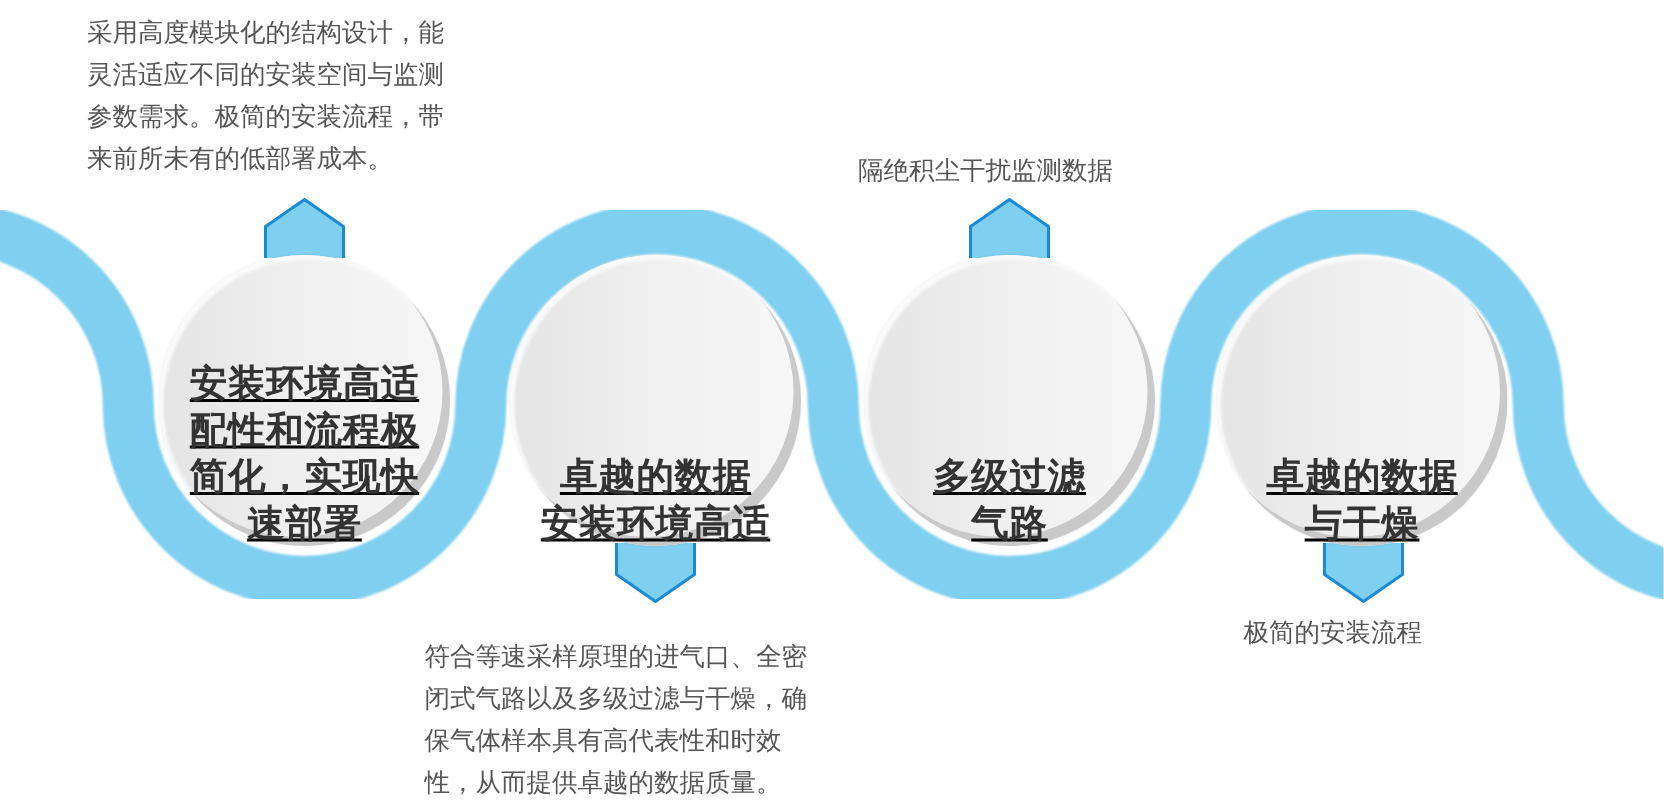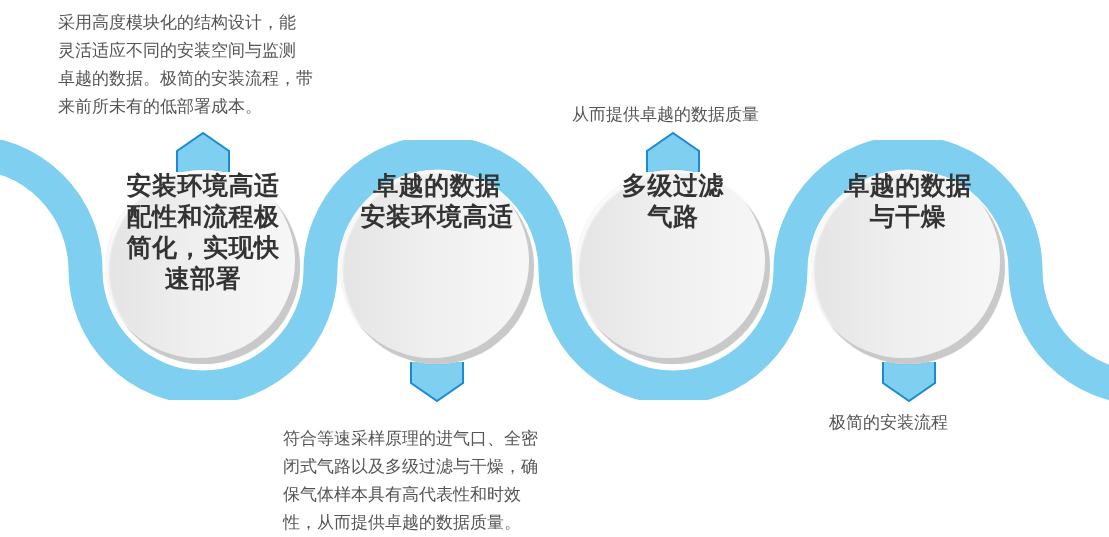--- a/index.html
+++ b/index.html
@@ -6,21 +6,21 @@
     body {
       width: 1109px; height: 537px; position: relative; overflow: hidden;
       background: #ffffff;
       font-family: "DejaVu Sans", "Liberation Sans", sans-serif;
     }
     .wave { position: absolute; left: 0; top: 0; }
     .circle {
       position: absolute; width: 194px; height: 194px; border-radius: 50%;
       background: linear-gradient(90deg, #e4e4e4 0%, #efefef 45%, #f7f7f7 100%);
       box-shadow: inset -5px -6px 0 0 #c9c9c9, inset 3px 3px 2px #fafafa, 0 0 2px rgba(0,0,0,0.08);
-      display: flex; align-items: flex-start; justify-content: center; text-align: center;
+      display: flex; align-items: flex-end; justify-content: center; text-align: center; text-decoration: underline;
     }
     .circle-title {
       font-weight: bold; color: #333333; font-size: 25px; line-height: 31px;
       white-space: pre-line; letter-spacing: 0.5px;
     }
     .desc {
       position: absolute; color: #555555; font-size: 17px; line-height: 28px;
       white-space: pre-line;
     }
     .pointer { position: absolute; }
@@ -70,20 +70,20 @@
   <div class="circle-title">多级过滤
 气路</div>
 </div>
 <div class="circle" style="left:811px;top:170px">
   <div class="circle-title">卓越的数据
 与干燥</div>
 </div>
 
 <div class="desc" style="left:58px;top:8px">采用高度模块化的结构设计，能
 灵活适应不同的安装空间与监测
-卓越的数据。极简的安装流程，带
+参数需求。极简的安装流程，带
 来前所未有的低部署成本。</div>
 <div class="desc" style="left:283px;top:424px">符合等速采样原理的进气口、全密
 闭式气路以及多级过滤与干燥，确
 保气体样本具有高代表性和时效
 性，从而提供卓越的数据质量。</div>
-<div class="desc" style="left:572px;top:100px">从而提供卓越的数据质量</div>
+<div class="desc" style="left:572px;top:100px">隔绝积尘干扰监测数据</div>
 <div class="desc" style="left:829px;top:408px">极简的安装流程</div>
 
 </body></html>

